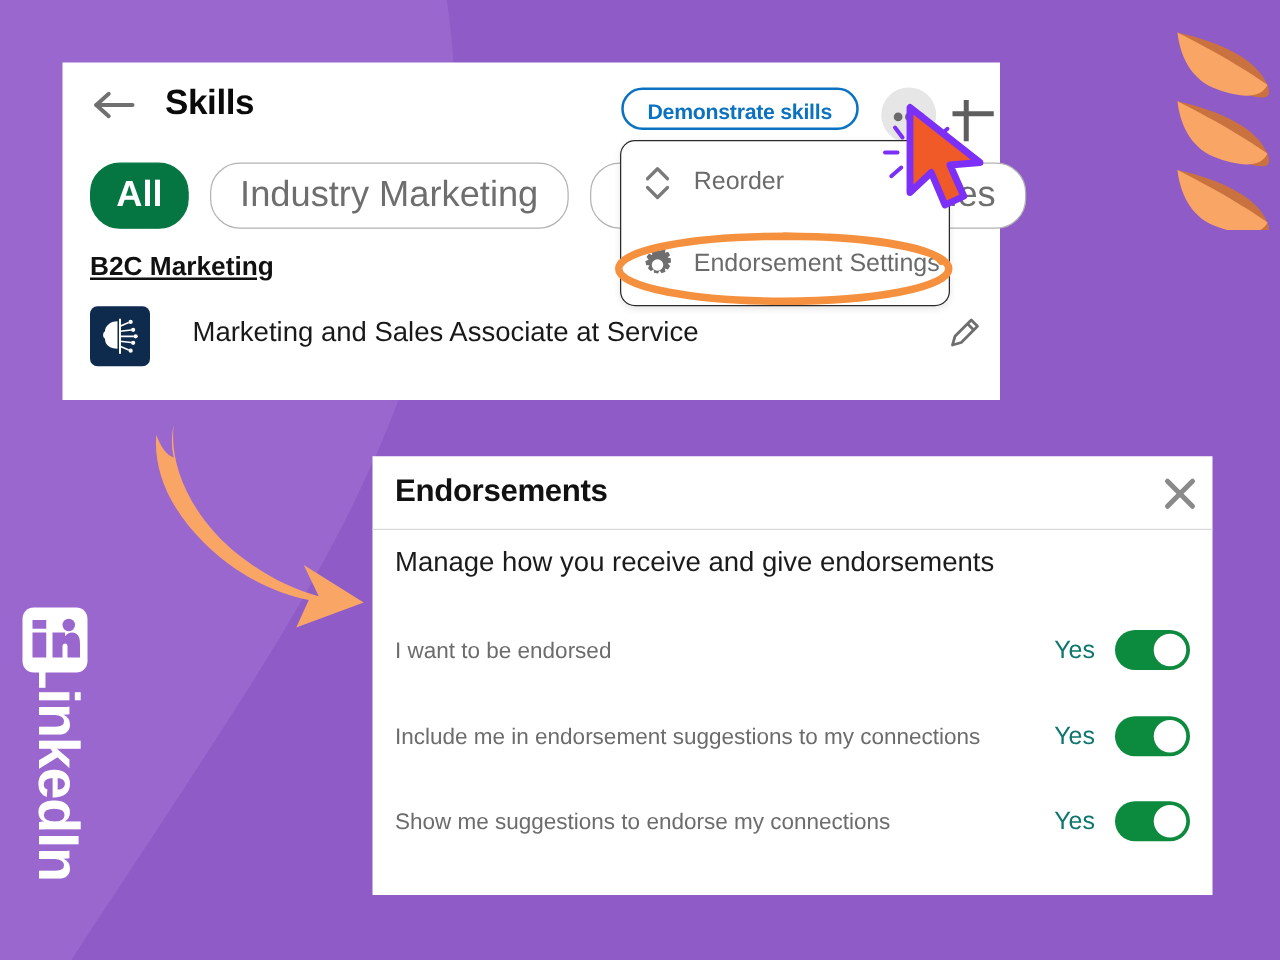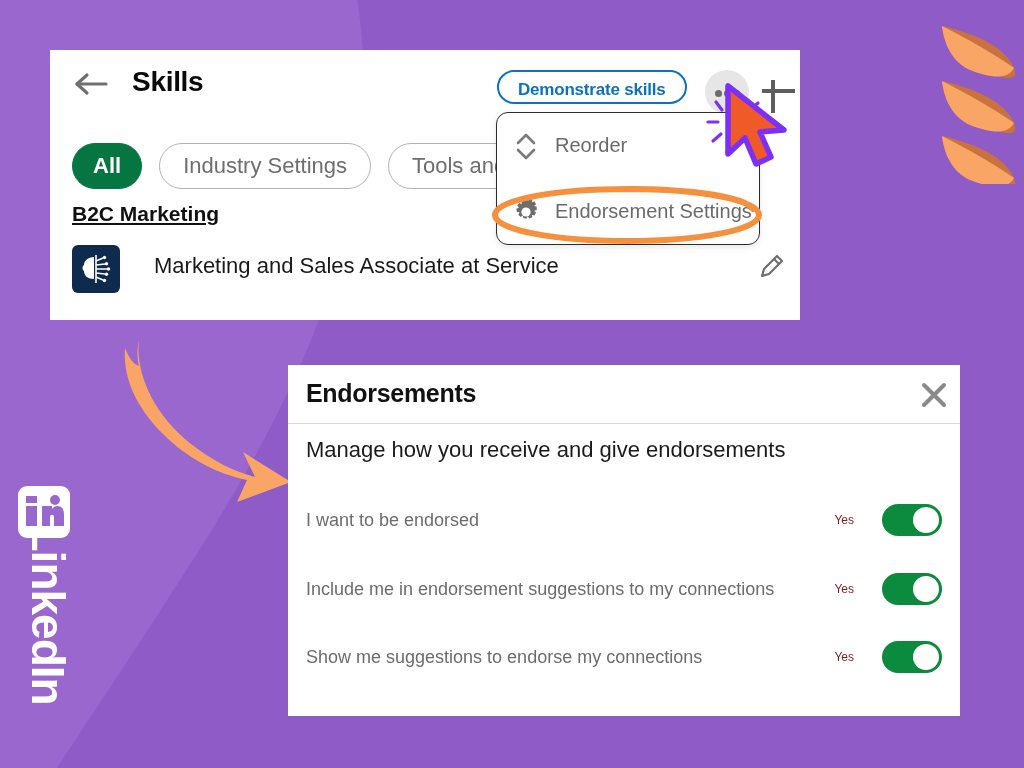--- a/index.html
+++ b/index.html
@@ -76,21 +76,21 @@
   .plus-btn:before,.plus-btn:after{
     content:"";position:absolute;background:#5e5e5e;
   }
   .plus-btn:before{left:5px;top:19px;width:33px;height:4px;}
   .plus-btn:after{left:14px;top:10px;width:4px;height:33px;}
 
   
   .chips{position:absolute;left:22px;top:80px;display:flex;gap:17px;align-items:center;}
   .chip{
     border:1.5px solid #b3b3b3;border-radius:24px;padding:9px 23px;
-    font-size:22px;color:#6e6e6e;white-space:nowrap;background:#fff;cursor:pointer;margin-top:13px;
+    font-size:29px;color:#6e6e6e;white-space:nowrap;background:#fff;cursor:pointer;
   }
   .chip.active{
     background:#057642;border-color:#057642;color:#fff;font-weight:bold;
     padding:9px 20px;
   }
 
   
   .group-title{
     position:absolute;left:22px;top:152px;font-size:21px;font-weight:bold;color:#111;text-decoration:underline;
   }
@@ -122,38 +122,38 @@
 
   
   .ellipse-anno{position:absolute;left:487px;top:183px;width:280px;height:64px;pointer-events:none;}
 
   
   .cursor{position:absolute;left:722px;top:82px;width:78px;height:92px;pointer-events:none;}
   .burst{position:absolute;left:692px;top:78px;width:110px;height:100px;pointer-events:none;}
 
   
   .dialog{
-    position:absolute;left:288px;top:365px;width:672px;height:351px;background:#fff;
+    position:absolute;left:298px;top:365px;width:672px;height:351px;background:#fff;
   }
   .dialog-head{
     position:relative;height:58px;border-bottom:1px solid #d9d9d9;
   }
   .dialog-title{
     position:absolute;left:18px;top:14px;font-size:25px;font-weight:bold;color:#111;
     letter-spacing:-0.3px;
   }
   .close-x{position:absolute;left:632px;top:16px;width:28px;height:28px;cursor:pointer;}
   .dialog-sub{
     position:absolute;left:18px;top:72px;font-size:22px;color:#1b1b1b;
   }
   .tog-row{
     position:absolute;left:18px;width:636px;height:40px;display:flex;align-items:center;justify-content:center;
   }
   .tog-label{font-size:18px;color:#6c6c6c;flex:1;white-space:nowrap;}
-  .tog-state{font-size:12px;color:#7f1d1d;margin-right:28px;}
+  .tog-state{font-size:20px;color:#0f766e;margin-right:16px;}
   .switch{
     width:60px;height:32px;border-radius:16px;background:#0c8a3e;position:relative;
     cursor:pointer;flex:none;
   }
   .switch .knob{
     position:absolute;right:3px;top:3px;width:26px;height:26px;border-radius:50%;
     background:#fff;
   }
   .r1{top:135px;} .r2{top:204px;} .r3{top:272px;}
 </style>
@@ -213,21 +213,21 @@
         <span class="dot d1"></span>
         <span class="dot d2"></span>
         <span class="dot d3"></span>
       </div>
 
       <div class="plus-btn"></div>
     </div>
 
     <div class="chips">
       <div class="chip active">All</div>
-      <div class="chip">Industry Settings</div>
+      <div class="chip">Industry Marketing</div>
       <div class="chip">Tools and Technologies</div>
     </div>
 
     <div class="group-title">B2C Marketing</div>
 
     <div class="skill-row">
       <div class="skill-thumb">
         <svg width="48" height="48" viewBox="0 0 48 48">
           <path d="M22 12 c-6 0-10 4-10 8 c-2 1-2 5 0 6 c0 5 4 8 10 8 Z" fill="#ffffff"></path>
           <line x1="24" y1="10" x2="24" y2="38" stroke="#ffffff" stroke-width="1.6"></line>

